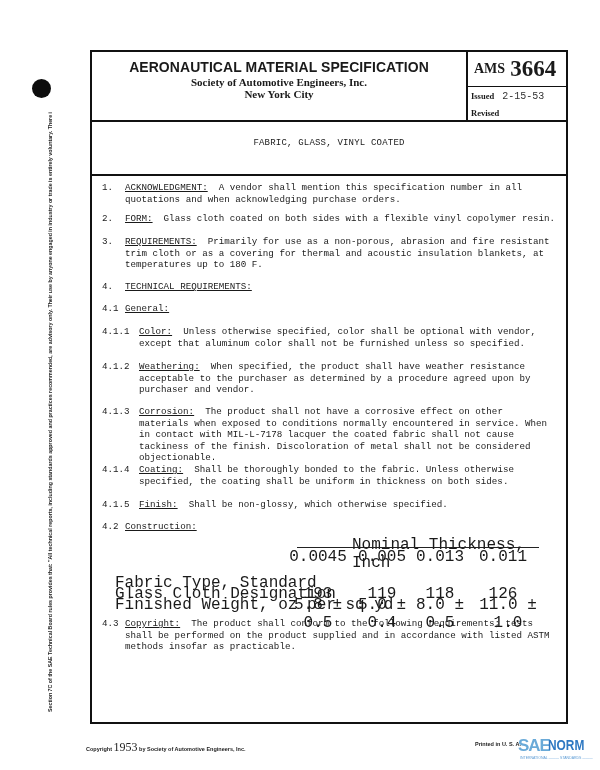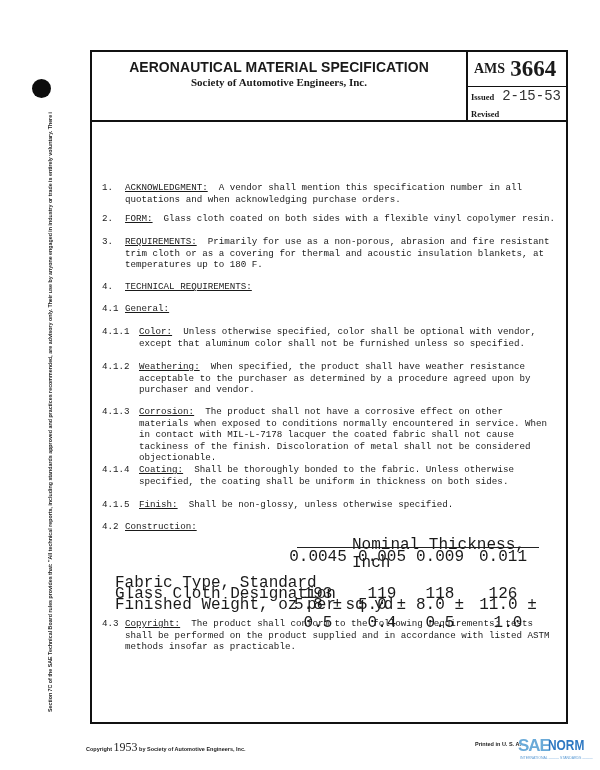--- a/index.html
+++ b/index.html
@@ -17,21 +17,21 @@
   .frame { position: absolute; left: 90px; top: 50px; width: 478px; height: 674px; border: 2px solid #111; box-sizing: border-box; }
   .hdr { position: absolute; left: 0; top: 0; width: 100%; height: 68px; border-bottom: 2px solid #111; }
   .hdr-main { position: absolute; left: 0; top: 0; width: 374px; height: 68px; text-align: center; font-family: "Liberation Serif", serif; }
   .hdr-title { font-family: "Liberation Sans", sans-serif; font-weight: bold; font-size: 15.5px; letter-spacing: 0.1px; margin-top: 6px; transform: scaleX(0.9); }
   .hdr-org { font-weight: bold; font-size: 11px; margin-top: 1px; line-height: 11px; }
   .hdr-box { position: absolute; left: 374px; top: 0; width: 100px; height: 68px; border-left: 2px solid #111; }
   .ams { height: 34px; border-bottom: 1.5px solid #111; font-family: "Liberation Serif", serif; font-weight: bold; display: flex; align-items: center; padding-left: 6px; }
   .ams .pfx { font-size: 14px; margin-right: 5px; }
   .ams .num { font-size: 23px; }
   .meta { font-family: "Liberation Serif", serif; font-size: 8.5px; font-weight: bold; padding-left: 3px; line-height: 14px; margin-top: 2px; }
-  .meta .val { font-family: "Liberation Mono", monospace; font-weight: normal; font-size: 14px; margin-left: 8px; color: #333; }
+  .meta .val { font-family: "Liberation Mono", monospace; font-weight: normal; font-size: 10px; margin-left: 8px; color: #333; }
   .subject { position: absolute; left: 0; top: 68px; width: 100%; height: 54px; border-bottom: 2px solid #111; text-align: center; }
   .subject span { display: inline-block; margin-top: 18px; font-size: 9px; letter-spacing: 0.2px; }
   .body { position: absolute; left: 0; top: 124px; width: 100%; font-size: 9.2px; line-height: 11.6px; }
   .para { position: absolute; left: 10px; width: 456px; }
   .para .n { position: absolute; left: 0; top: 0; }
   .para .t { margin-left: 23px; }
   .para.l2 .t { margin-left: 37px; }
   .u { text-decoration: underline; }
   .tbl { position: absolute; left: 10px; top: 412px; width: 456px; }
   .tbl .hdr-line { position: absolute; left: 195px; width: 242px; border-top: 1px solid #222; top: 11px; }
@@ -50,35 +50,39 @@
 <body>
 
 <div class="dot"></div>
 <div class="margin-note">Section 7C of the SAE Technical Board rules provides that: "All technical reports, including standards approved and practices recommended, are advisory only. Their use by anyone engaged in industry or trade is entirely voluntary. There is no agreement to adhere to any SAE standard or recommended practice, and no commitment to conform to or be guided by any technical report. In formulating and approving technical reports, the Board and its Committees will not investigate or consider patents which may apply to the subject matter. Prospective users of the report are responsible for protecting themselves against liability for infringement of patents."</div>
 
 <div class="frame">
   <div class="hdr">
     <div class="hdr-main">
       <div class="hdr-title">AERONAUTICAL MATERIAL SPECIFICATION</div>
       <div class="hdr-org">Society of Automotive Engineers, Inc.</div>
+      <div class="hdr-org">New York City</div>
     </div>
     <div class="hdr-box">
       <div class="ams">
         <span class="pfx">AMS</span>
         <span class="num">3664</span>
       </div>
       <div class="meta">
         <span>Issued</span><span class="val">2-15-53</span>
       </div>
       <div class="meta">
         <span>Revised</span><span class="val"></span>
       </div>
     </div>
   </div>
 
+  <div class="subject">
+    <span>FABRIC, GLASS, VINYL COATED</span>
+  </div>
 
   <div class="body">
     <div class="para" style="top:6px">
       <span class="n">1.</span>
       <div class="t"><span class="u">ACKNOWLEDGMENT:</span>&nbsp;&nbsp;<span>A vendor shall mention this specification number in all quotations and when acknowledging purchase orders.</span></div>
     </div>
     <div class="para" style="top:37px">
       <span class="n">2.</span>
       <div class="t"><span class="u">FORM:</span>&nbsp;&nbsp;<span>Glass cloth coated on both sides with a flexible vinyl copolymer resin.</span></div>
     </div>
@@ -105,34 +109,34 @@
     <div class="para l2" style="top:230px">
       <span class="n">4.1.3</span>
       <div class="t"><span class="u">Corrosion:</span>&nbsp;&nbsp;<span>The product shall not have a corrosive effect on other materials when exposed to conditions normally encountered in service. When in contact with MIL-L-7178 lacquer the coated fabric shall not cause tackiness of the finish. Discoloration of metal shall not be considered objectionable.</span></div>
     </div>
     <div class="para l2" style="top:288px">
       <span class="n">4.1.4</span>
       <div class="t"><span class="u">Coating:</span>&nbsp;&nbsp;<span>Shall be thoroughly bonded to the fabric. Unless otherwise specified, the coating shall be uniform in thickness on both sides.</span></div>
     </div>
     <div class="para l2" style="top:323px">
       <span class="n">4.1.5</span>
-      <div class="t"><span class="u">Finish:</span>&nbsp;&nbsp;<span>Shall be non-glossy, unless otherwise specified.</span></div>
+      <div class="t"><span class="u">Finish:</span>&nbsp;&nbsp;<span>Shall be non-glossy, which otherwise specified.</span></div>
     </div>
     <div class="para" style="top:345px">
       <span class="n">4.2</span>
       <div class="t"><span class="u">Construction:</span></div>
     </div>
   </div>
 
   <div class="tbl" style="top:484px">
     <div class="cap">Nominal Thickness, Inch</div>
     <div class="hdr-line"></div>
     <div class="col" style="left:186px;top:12px">0.0045</div>
     <div class="col" style="left:250px;top:12px">0.005</div>
-    <div class="col" style="left:308px;top:12px">0.009</div>
+    <div class="col" style="left:308px;top:12px">0.013</div>
     <div class="col" style="left:371px;top:12px">0.011</div>
 
     <div class="row-l" style="top:38px">Fabric Type, Standard</div>
     <div class="row-l" style="top:49px">Glass Cloth Designation</div>
     <div class="row-l" style="top:60px">Finished Weight, oz per sq yd</div>
 
     <div class="col" style="left:186px;top:49px">193</div>
     <div class="col" style="left:250px;top:49px">119</div>
     <div class="col" style="left:308px;top:49px">118</div>
     <div class="col" style="left:371px;top:49px">126</div>

